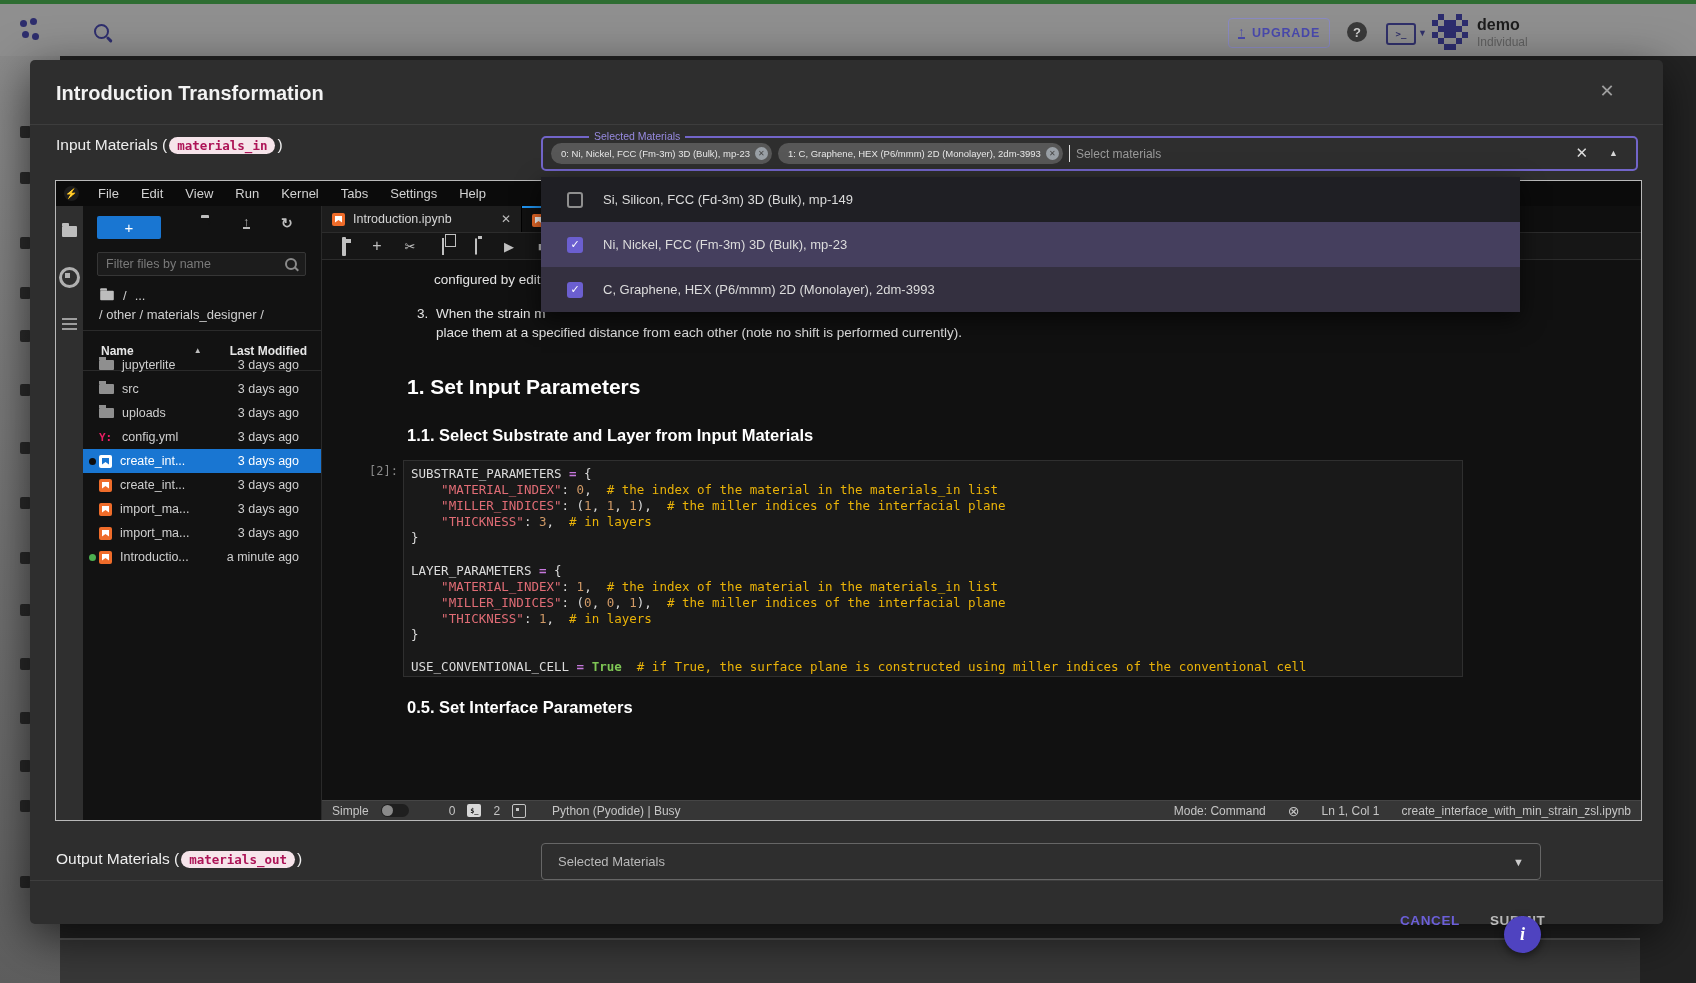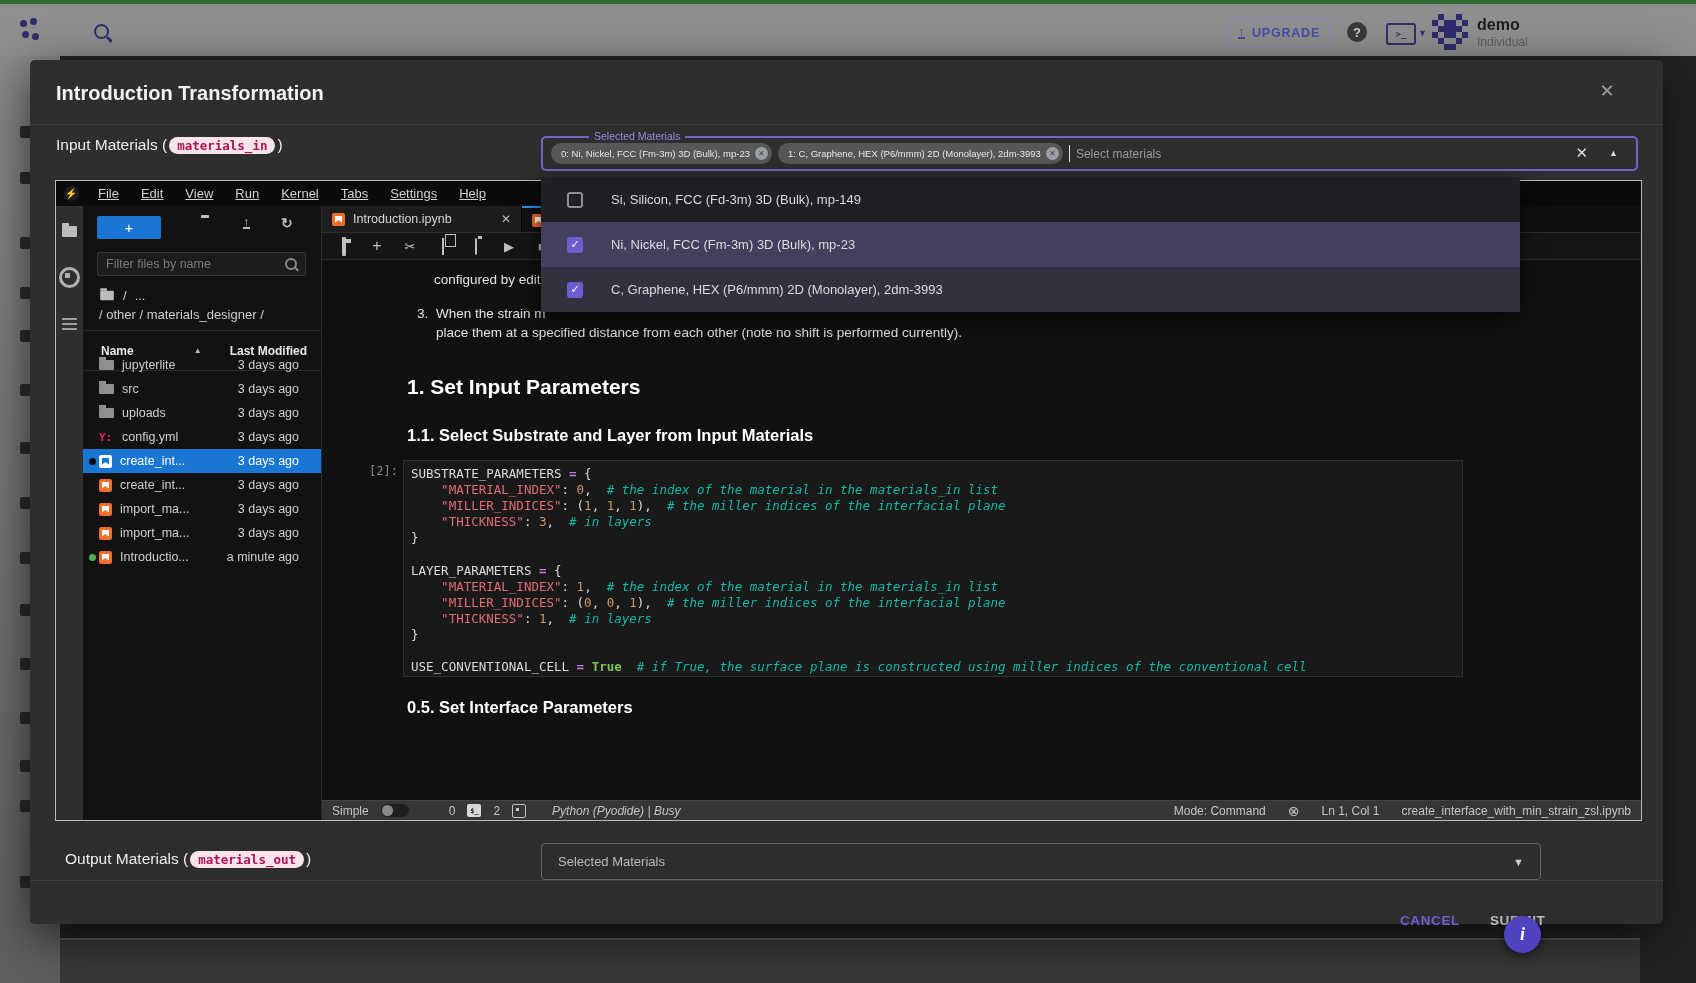--- a/index.html
+++ b/index.html
@@ -56,36 +56,36 @@
   .chip-x{width:13px;height:13px;border-radius:50%;background:#9aa0a6;color:#474747;font-size:8px;
           display:flex;align-items:center;justify-content:center;}
   #sel-caret-line{width:1px;height:17px;background:#e0e0e0;}
   #sel-placeholder{color:#9a9a9a;font-size:12px;}
   #sel-clear{position:absolute;right:48px;top:6px;color:#dedede;font-size:15px;}
   #sel-arrow{position:absolute;right:18px;top:10px;color:#d6d6d6;font-size:9px;}
 
   
   #dd-menu{left:541px;top:177px;width:979px;height:135px;background:#1f1f24;z-index:40;
            box-shadow:0 8px 22px rgba(0,0,0,.6);}
-  .dd-opt{height:45px;display:flex;align-items:center;gap:28px;padding-left:26px;box-sizing:border-box;}
+  .dd-opt{height:45px;display:flex;align-items:center;gap:20px;padding-left:26px;box-sizing:border-box;}
   .dd-opt.hl-strong{background:#453f5e;}
   .dd-opt.hl-light{background:#343040;}
   .cbox{width:16px;height:16px;border-radius:3px;box-sizing:border-box;flex:0 0 auto;
         display:flex;align-items:center;justify-content:center;font-size:11px;color:#fff;}
   .cbox.off{border:2px solid #8f8f8f;}
   .cbox.on{background:#6b5fd0;}
   .dd-opt-label{color:#dcdcdc;font-size:13px;}
 
   
   #jpanel{left:25px;top:120px;width:1585px;height:639px;border:1px solid #b9b9b9;background:#111;
           display:flex;flex-direction:column;box-sizing:content-box;}
   #jmenubar{height:25px;background:#0b0b0b;display:flex;align-items:center;gap:0;padding-left:8px;}
   #jlite-logo{width:15px;height:15px;border-radius:50%;background:#1d1d1d;color:#f5c518;font-size:10px;
               display:flex;align-items:center;justify-content:center;margin-right:8px;}
-  .jmenu-item{color:#d2d2d2;font-size:13px;padding:0 11px;text-decoration:underline;}
+  .jmenu-item{color:#d2d2d2;font-size:13px;padding:0 11px;}
   #jmiddle{flex:1;display:flex;min-height:0;}
   #jactivity{width:27px;background:#2f2f2f;display:flex;flex-direction:column;align-items:center;
              padding-top:20px;gap:30px;}
   .act-folder{width:15px;height:11px;background:#bdbdbd;border-radius:1px;position:relative;}
   .act-folder::before{content:"";position:absolute;left:0;top:-3px;width:7px;height:3px;background:#bdbdbd;
                       border-radius:1px 1px 0 0;}
   .act-run{width:15px;height:15px;border:3px solid #b0b0b0;border-radius:50%;position:relative;}
   .act-run::after{content:"";position:absolute;left:3px;top:3px;width:5px;height:5px;background:#b0b0b0;}
   .act-list{width:15px;height:12px;display:flex;flex-direction:column;justify-content:space-between;}
   .act-list i{display:block;height:2px;background:#9e9e9e;}
@@ -159,21 +159,21 @@
   .mdtext{position:absolute;color:#e4e4e4;font-size:13.5px;}
   .jh2{position:absolute;color:#fff;font-size:21px;font-weight:bold;}
   .jh3{position:absolute;color:#fff;font-size:16.5px;font-weight:bold;}
   #cell-prompt{position:absolute;left:30px;top:204px;width:46px;text-align:right;color:#8a8a8a;
                font-family:"DejaVu Sans Mono",monospace;font-size:12px;}
   #cellbox{position:absolute;left:81px;top:200px;width:1060px;height:217px;background:#191919;
            border:1px solid #2f2f2f;box-sizing:border-box;padding:5px 0 0 7px;}
   .code-line{white-space:pre;font-family:"DejaVu Sans Mono",monospace;font-size:12.5px;line-height:16.1px;}
   .tok-v{color:#dcdcdc;} .tok-p{color:#dcdcdc;} .tok-o{color:#c678dd;font-weight:bold;}
   .tok-s{color:#e06c75;} .tok-n{color:#d19a66;} .tok-k{color:#7ec654;font-weight:bold;}
-  .tok-c{color:#14b8a6;font-style:italic;}
+  .tok-c{color:#eab308;}
 
   #jstatus{height:20px;background:#363636;border-top:1px solid #454545;display:flex;align-items:center;
            color:#c5c5c5;font-size:12px;padding:0 10px;gap:12px;box-sizing:border-box;}
   #toggle{width:28px;height:13px;background:#1f1f1f;border-radius:7px;position:relative;flex:0 0 auto;}
   #toggle::after{content:"";position:absolute;left:1px;top:1px;width:11px;height:11px;border-radius:50%;
                  background:#8a8a8a;}
   .term-badge{width:14px;height:13px;background:#d8d8d8;color:#222;font-size:7px;font-weight:bold;
               font-family:"DejaVu Sans Mono",monospace;display:flex;align-items:center;justify-content:center;
               border-radius:2px;flex:0 0 auto;}
   .chip-icon{width:12px;height:12px;border:1.5px solid #c5c5c5;border-radius:2px;position:relative;flex:0 0 auto;}
@@ -433,33 +433,33 @@
               </div>
             <span class="jh3" style="left:85px;top:438px;">0.5. Set Interface Parameters</span>
           </div>
           <div id="jstatus">
             <span>Simple</span>
             <span id="toggle"></span>
             <span style="margin-left:28px;">0</span>
             <span class="term-badge">$_</span>
             <span>2</span>
             <span class="chip-icon"></span>
-            <span style="margin-left:14px;font-style:italic;">Python (Pyodide) | Busy</span>
+            <span style="margin-left:14px;">Python (Pyodide) | Busy</span>
             <span class="right">
               <span>Mode: Command</span>
               <span style="font-size:14px;">⊗</span>
               <span>Ln 1, Col 1</span>
               <span>create_interface_with_min_strain_zsl.ipynb</span>
             </span>
           </div>
         </div>
       </div>
     </div>
 
-    <div class="abs io-label" style="left:35px;top:790px;">
+    <div class="abs io-label" style="left:26px;top:790px;">
       <span>Output Materials (</span>
         <span class="code-pill">materials_out</span>
         <span>)</span>
     </div>
     <div class="abs" id="out-select">
       <span id="out-select-label">Selected Materials</span>
       <span id="out-caret">▼</span>
     </div>
     <div class="abs" id="foot-div"></div>
     <div class="dlg-btn" id="btn-cancel">CANCEL</div>

